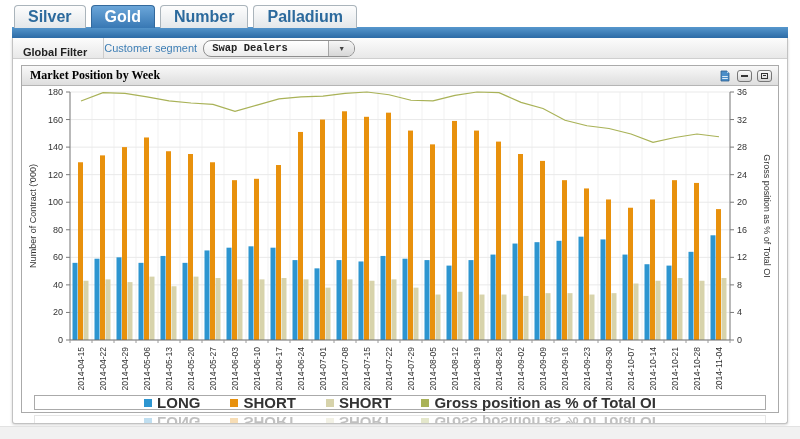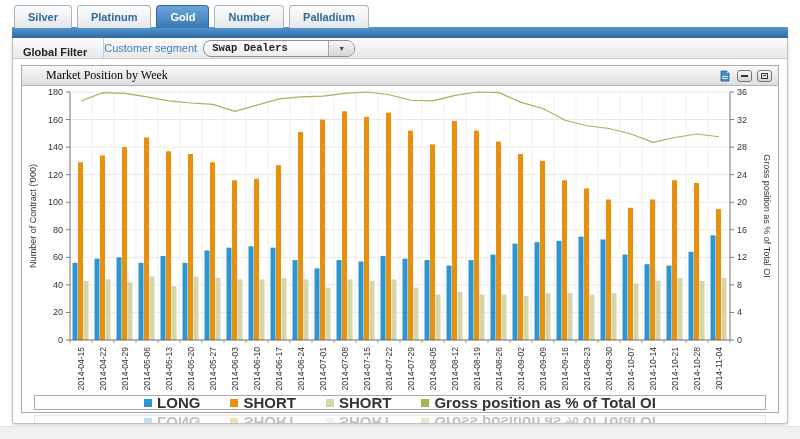--- a/index.html
+++ b/index.html
@@ -1,21 +1,21 @@
 <!DOCTYPE html>
 <html style="--active-tab: #3878b4; --accent-light: #5697cd; --accent-dark: #2c6ba6; --link: #3f7fb5;"><head>
 <meta charset="utf-8">
 <style>
   * { margin:0; padding:0; box-sizing:border-box; }
   html,body { width:800px; height:439px; background:#fff; font-family:"Liberation Sans", sans-serif; overflow:hidden; position:relative; }
 
   
   .tabs-row { position:absolute; top:4px; left:14px; height:24px; display:flex; gap:5px; align-items:flex-end; z-index:3; }
   .tab { height:23px; padding:0 13px; border:1px solid #aab4bb; border-bottom:none; border-radius:4px 4px 0 0;
-         background:linear-gradient(#fdfdfd,#e3e7ea); color:#2c6a9d; font-weight:bold; font-size:11px; line-height:22px; cursor:pointer; }
+         background:linear-gradient(#fdfdfd,#e3e7ea); color:#2c6a9d; font-weight:bold; font-size:16px; line-height:22px; cursor:pointer; }
   .tab.active { background:linear-gradient(#6ba6d9, var(--active-tab,#3878b4)); color:#fff; border-color:#33699c; }
 
   .blue-bar { position:absolute; top:27px; left:12px; width:776px; height:11px;
               background:linear-gradient(var(--accent-light,#5697cd), var(--accent-dark,#2c6ba6)); z-index:2; }
 
   
   .container { position:absolute; top:38px; left:12px; width:776px; height:386px; background:#fff;
                border:1px solid #c2c2c2; border-top:none; border-radius:0 0 3px 3px; box-shadow:0 1px 3px rgba(0,0,0,.18); }
 
   
@@ -28,21 +28,21 @@
               background:linear-gradient(#ffffff,#ececec); display:flex; align-items:center;
               font-size:10.5px; font-weight:bold; color:#222; cursor:pointer; overflow:hidden; }
   .dd-value { flex:1; padding-left:8px; white-space:nowrap;font-family:Liberation Mono, monospace; }
   .dd-btn { width:26px; height:100%; border-left:1px solid #a5a5a5; display:flex; align-items:center; justify-content:center;
             font-size:7px; color:#444; background:linear-gradient(#f6f6f6,#d7d7d7); }
 
   
   .chart-panel { position:absolute; top:27px; left:8px; width:758px; height:348px; border:1px solid #aaa; background:#fff; }
   .panel-header { height:20px; background:linear-gradient(#f8f8f8,#dedede); border-bottom:1px solid #b5b5b5;
                   display:flex; align-items:center; }
-  .panel-title { font-family:"Liberation Serif", serif; font-weight:normal; font-size:12px; color:#000; padding-left:24px; flex:1; }
+  .panel-title { font-family:"Liberation Serif", serif; font-weight:bold; font-size:12px; color:#000; padding-left:8px; flex:1; }
   .panel-icons { display:flex; gap:5px; padding-right:6px; align-items:center; }
   .icon-print { width:14px; height:13px; display:flex; align-items:center; justify-content:center; cursor:pointer; }
   .win-btn { width:15px; height:12px; border:1px solid #777; border-radius:3px;
              background:linear-gradient(#fbfbfb,#d4d4d4); display:flex; align-items:center; justify-content:center; cursor:pointer; }
   .dash { width:7px; height:2px; background:#333; }
   .boxglyph { width:7px; height:6px; border:1px solid #333; display:flex; align-items:center; justify-content:center; }
   .boxglyph .dash { width:3px; height:1.5px; }
 
   .panel-body { position:relative; height:326px; background:#fff; }
   #chart-svg { position:absolute; top:0; left:0; }
@@ -59,21 +59,20 @@
   .reflection { position:absolute; left:9px; top:377px; width:756px; height:8px; overflow:hidden; opacity:.3; filter:blur(.4px); }
   .reflection .legend { position:static; transform:scaleY(-1); margin:0 12px; }
 
   .bottom-strip { position:absolute; left:0; right:0; bottom:0; height:13px; background:#f1f1f1; border-top:1px solid #e2e2e2; }
 </style>
 </head>
 <body>
 
 <div class="tabs-row" id="tabs">
     <div class="tab">Silver</div>
-    <div class="tab">Platinum</div>
     <div class="tab active">Gold</div>
     <div class="tab">Number</div>
     <div class="tab">Palladium</div>
   </div>
 <div class="blue-bar"></div>
 
 <div class="container">
 
   <div class="filter-bar">
     <div class="gf-title">Global Filter</div>

